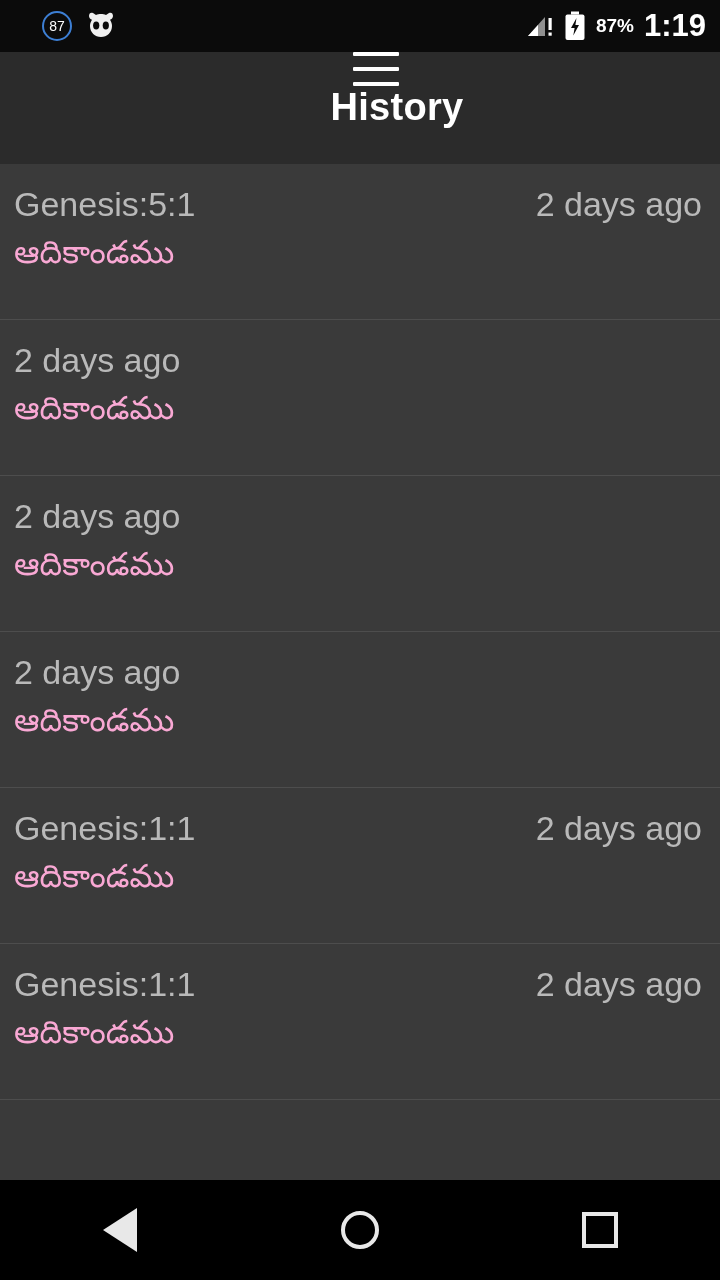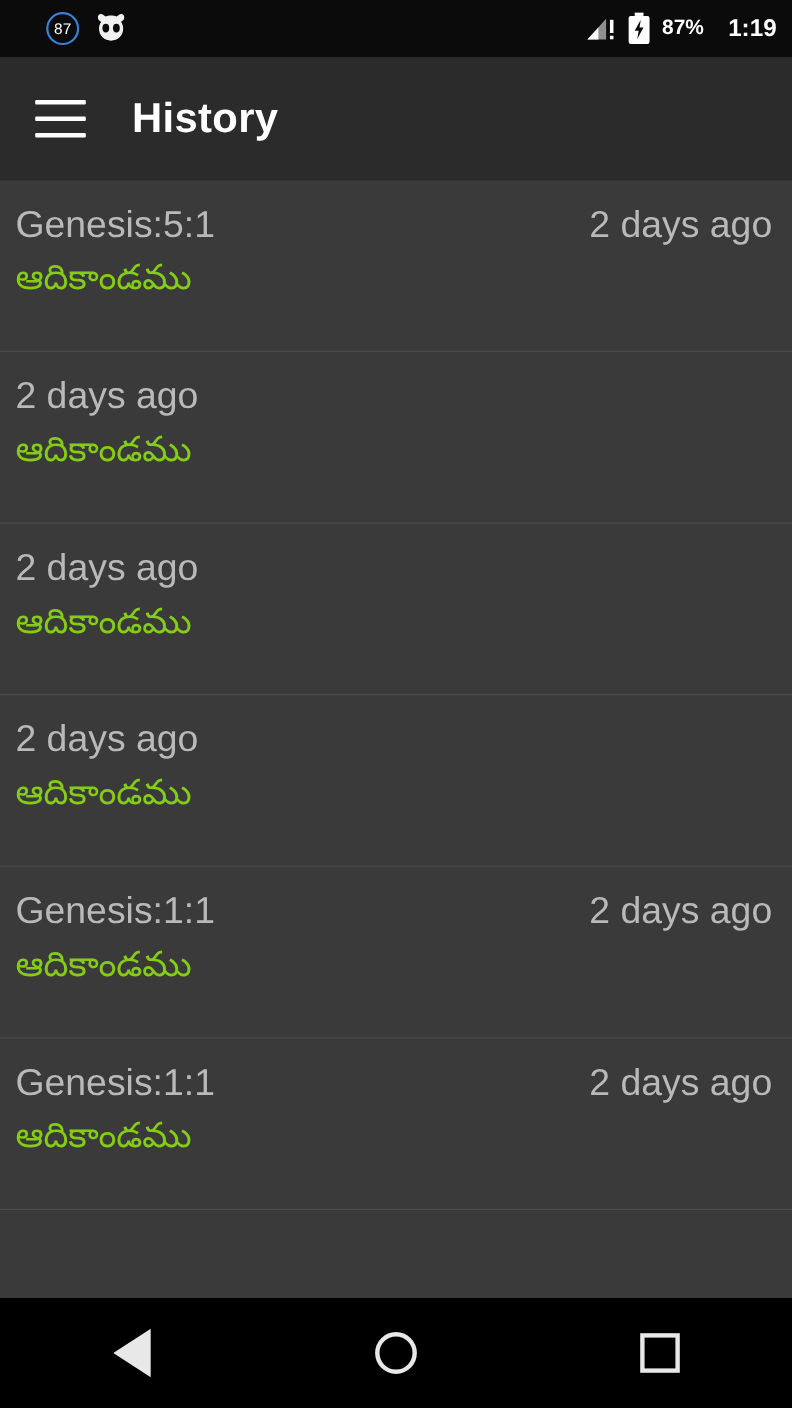--- a/index.html
+++ b/index.html
@@ -55,33 +55,34 @@
     gap: 10px;
   }
   .signal-icon { width: 28px; height: 26px; display:block; }
   .battery-icon { width: 22px; height: 30px; display:block; }
   .battery-pct {
     font-size: 19px;
     font-weight: bold;
     letter-spacing: 0px;
   }
   .clock {
-    font-size: 22px;
+    font-size: 31px;
     font-weight: bold;
-    margin-left: 12px;
+    margin-left: 0;
   }
 
   
   .appbar {
     height: 112px;
     background: #2b2b2b;
     display: flex;
     align-items: center;
     padding-left: 32px;
     box-sizing: border-box;
+    flex-direction: column;
   }
   .hamburger {
     width: 46px;
     height: 34px;
     display: flex;
     flex-direction: column;
     justify-content: space-between;
     cursor: pointer;
   }
   .hamburger span {
@@ -122,21 +123,21 @@
     line-height: 1.1;
   }
   .time {
     color: #b9b9b9;
     font-size: 34px;
     line-height: 1.1;
     white-space: nowrap;
     padding-right: 4px;
   }
   .book {
-    color: #84cc16;
+    color: #f9a8d4;
     font-size: 32px;
     margin-top: 12px;
     line-height: 1.1;
   }
   .list-filler {
     background: #3a3a3a;
     height: 216px;
   }
 
   

